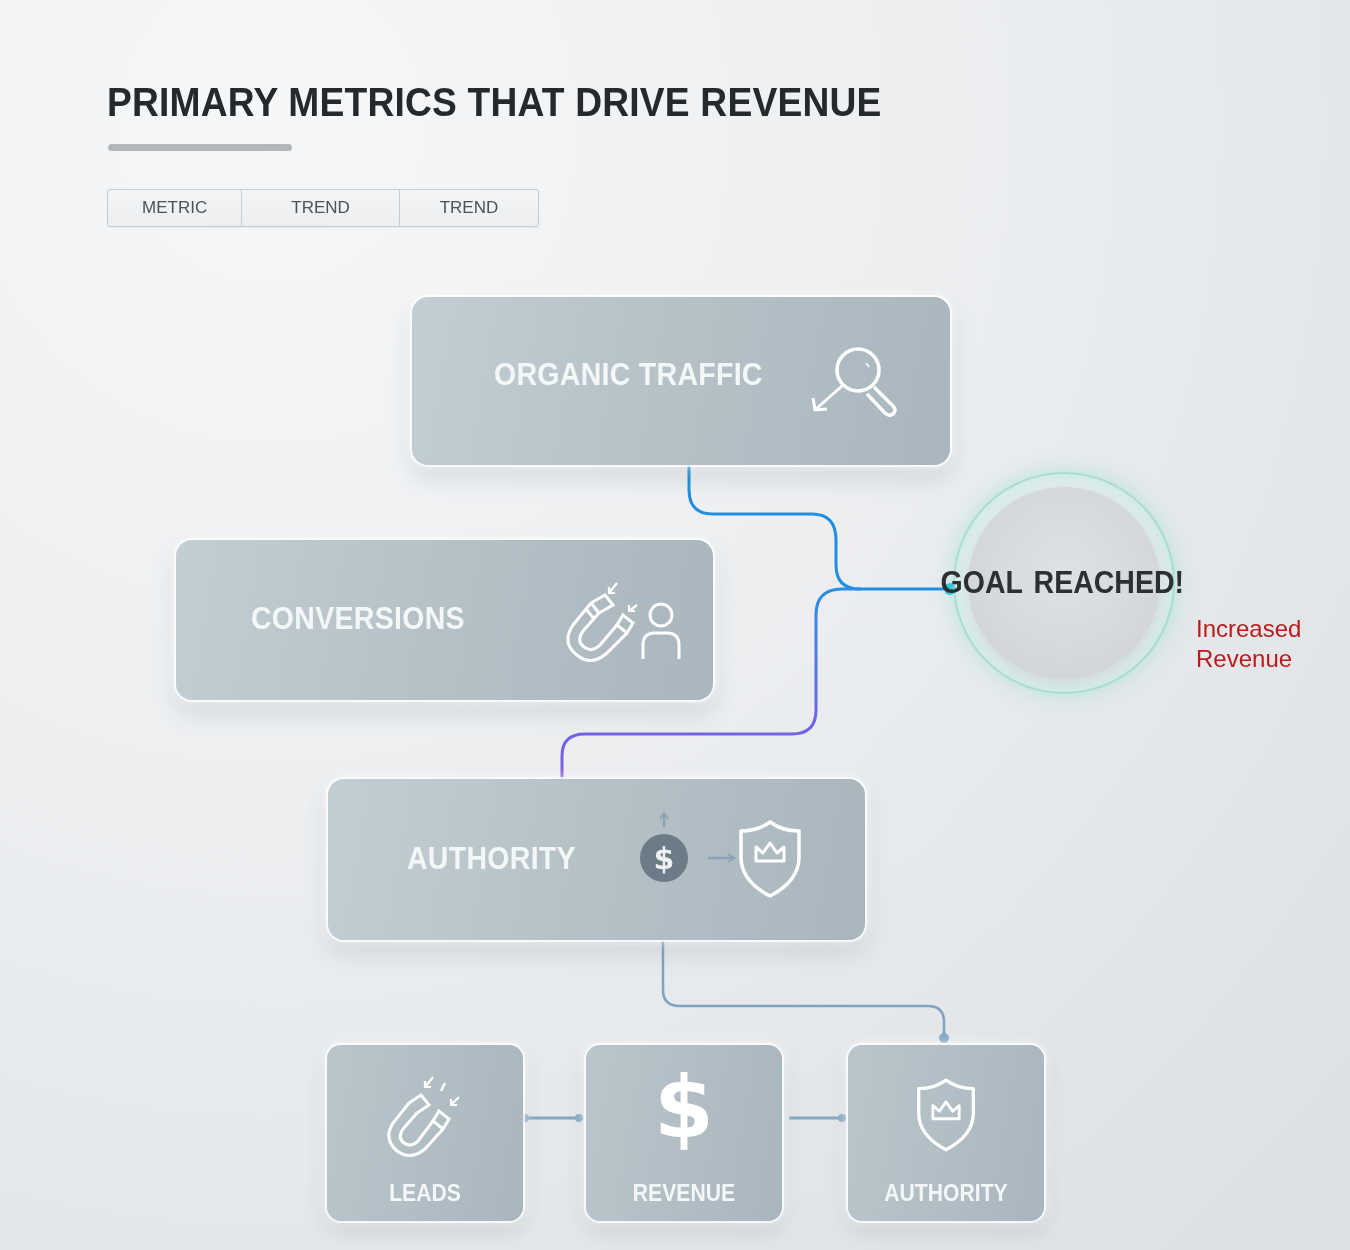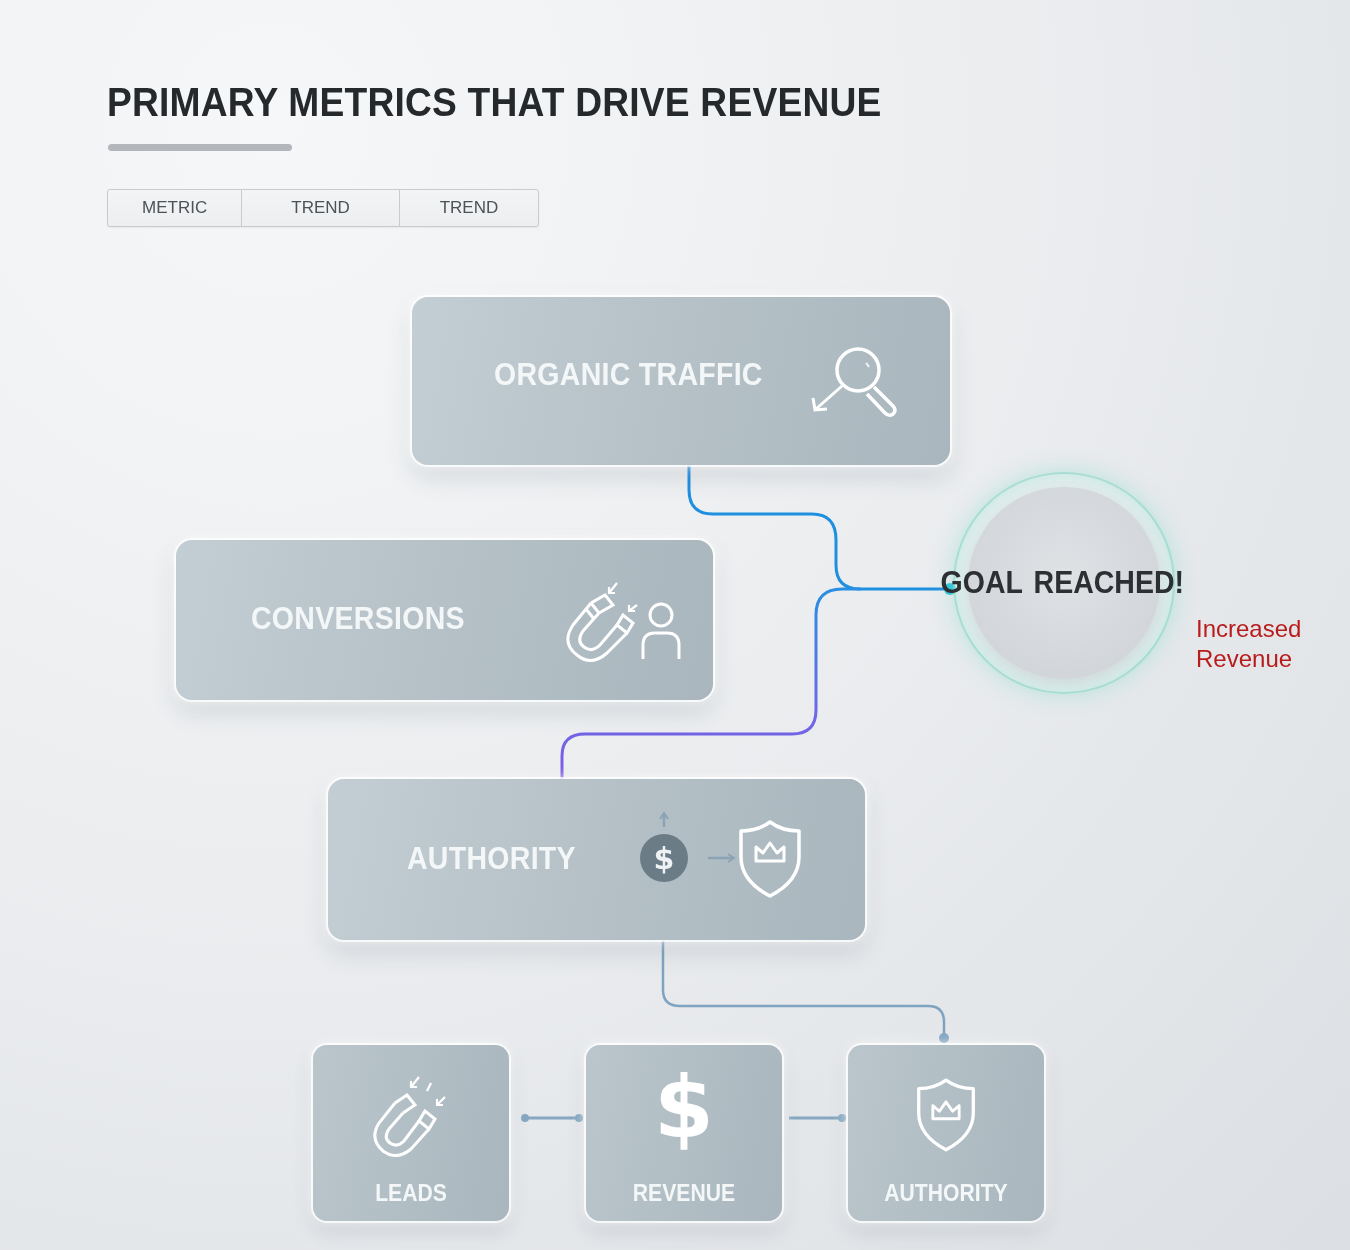--- a/index.html
+++ b/index.html
@@ -59,21 +59,21 @@
       position: absolute; top: 1045px; width: 196px; height: 176px;
       border-radius: 14px;
       background: linear-gradient(100deg, #bac6cc 0%, #a9b6bd 100%);
       box-shadow: 0 0 0 2px rgba(255,255,255,0.75), 0 0 14px rgba(255,255,255,0.9), 0 10px 20px rgba(80,95,110,0.18);
     }
     .small-card .sc-label {
       position: absolute; left: 0; right: 0; bottom: 14px;
       text-align: center; font-weight: 700; font-size: 23px; color: #f4f7f8;
       transform: scaleX(0.92);
     }
-    .sc-leads { left: 313px; }
+    .sc-leads { left: 327px; }
     .sc-revenue { left: 586px; }
     .sc-authority { left: 848px; }
 
     .connectors { position: absolute; left: 0; top: 0; width: 1350px; height: 1250px; pointer-events: none; }
 
     .goal-outer {
       position: absolute; left: 953px; top: 472px; width: 222px; height: 222px;
       border-radius: 50%;
       border: 2px solid rgba(120, 210, 190, 0.55);
       background: radial-gradient(circle, rgba(220,240,236,0.4) 60%, rgba(200,235,228,0.6) 100%);

